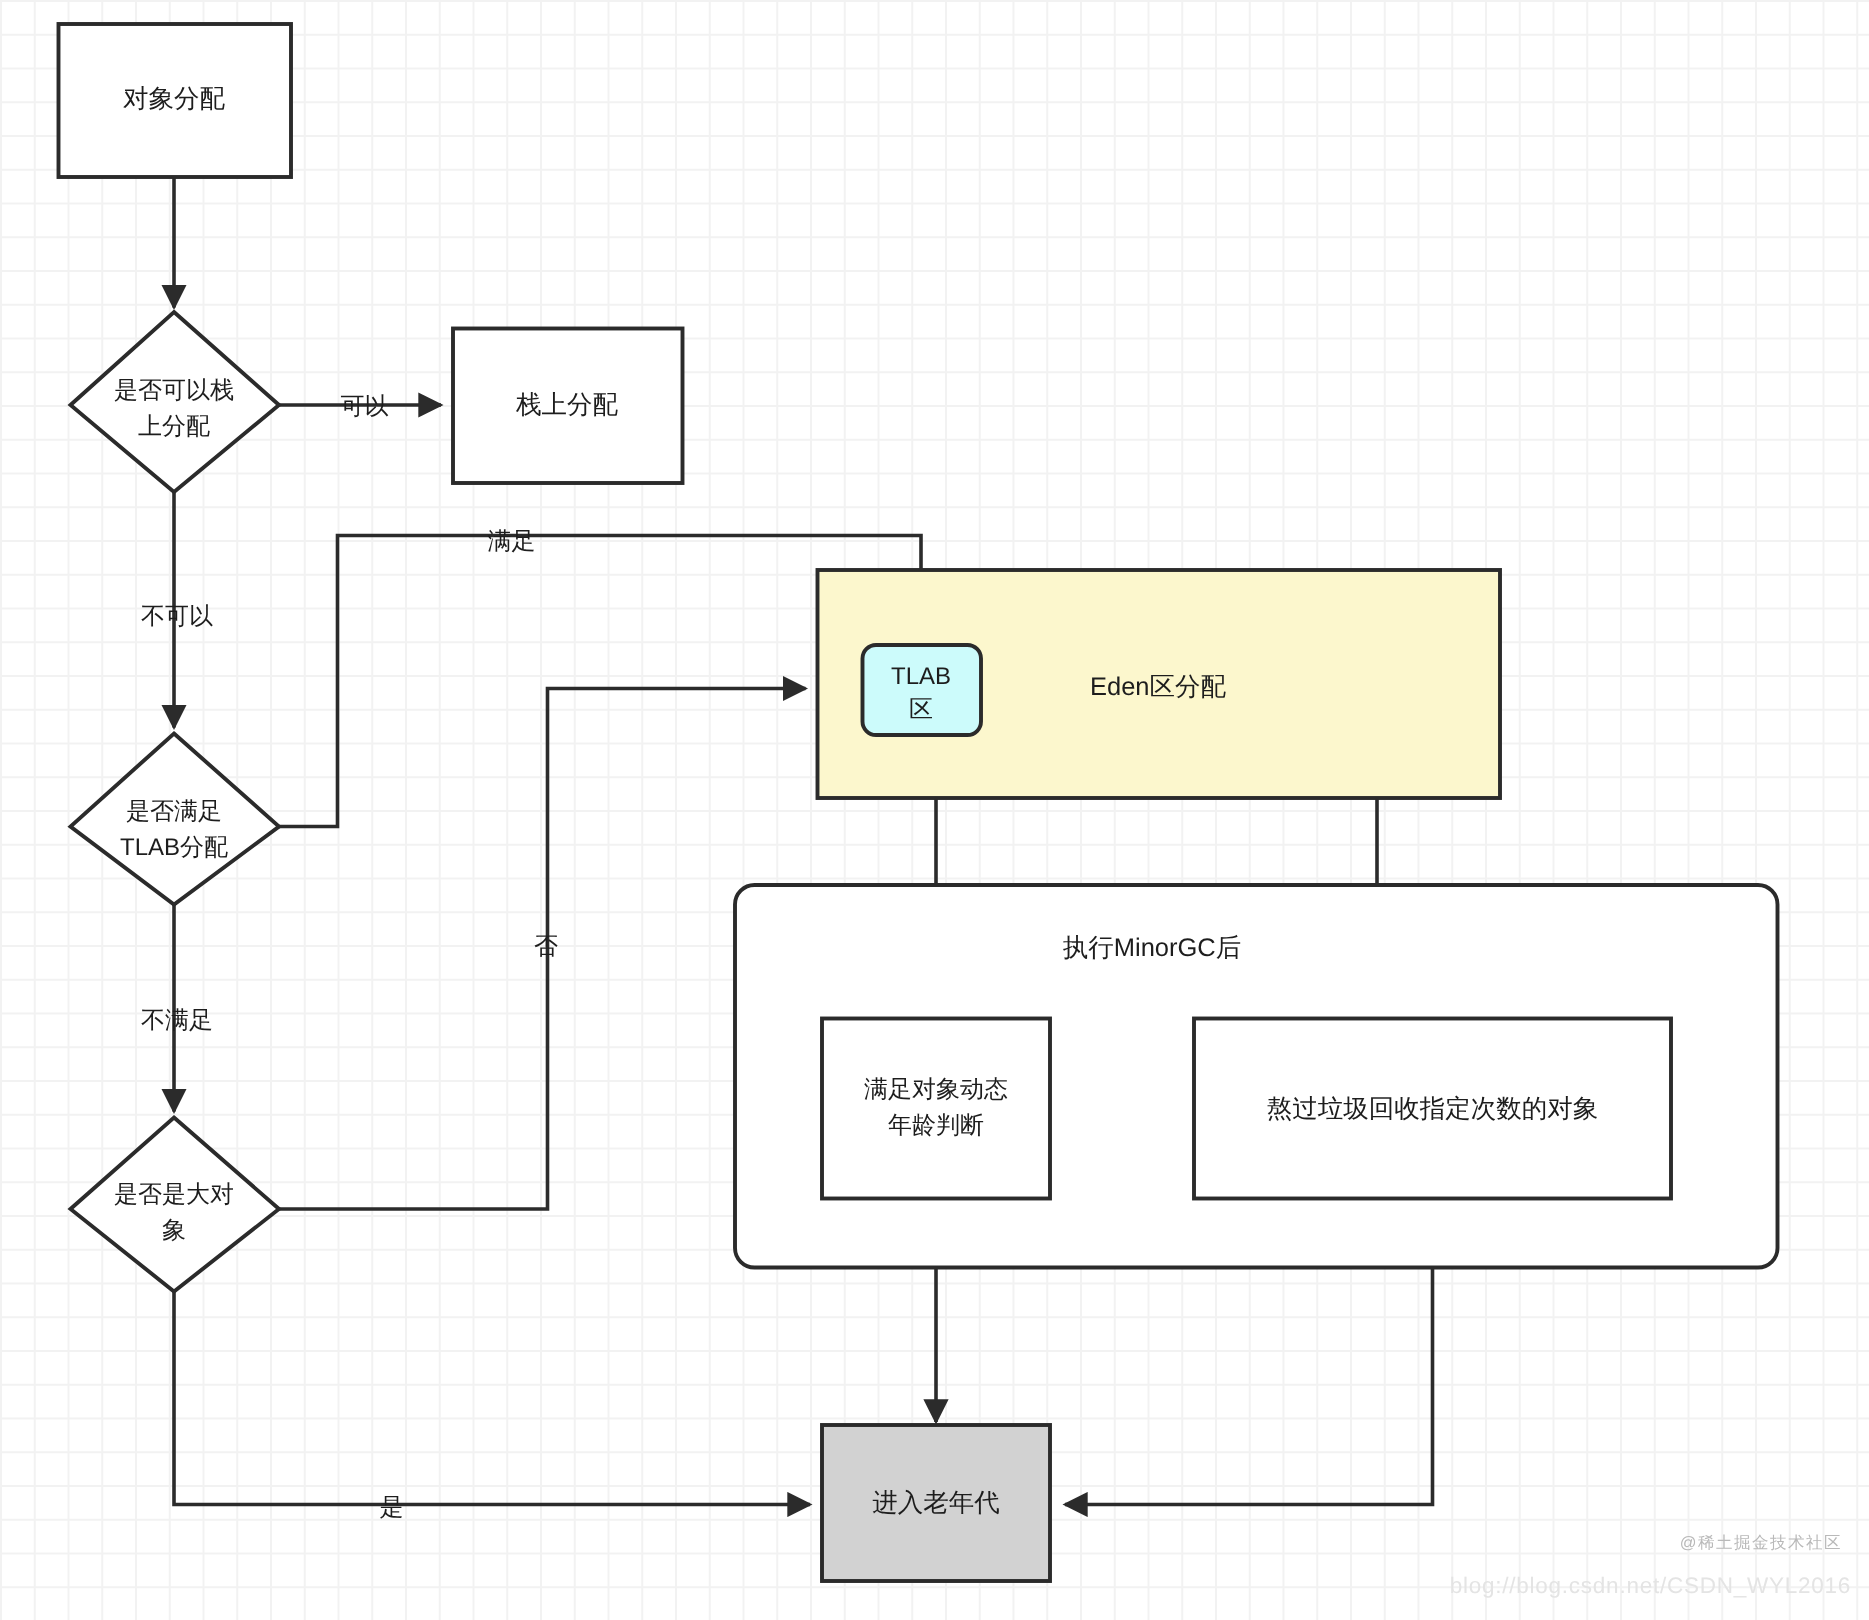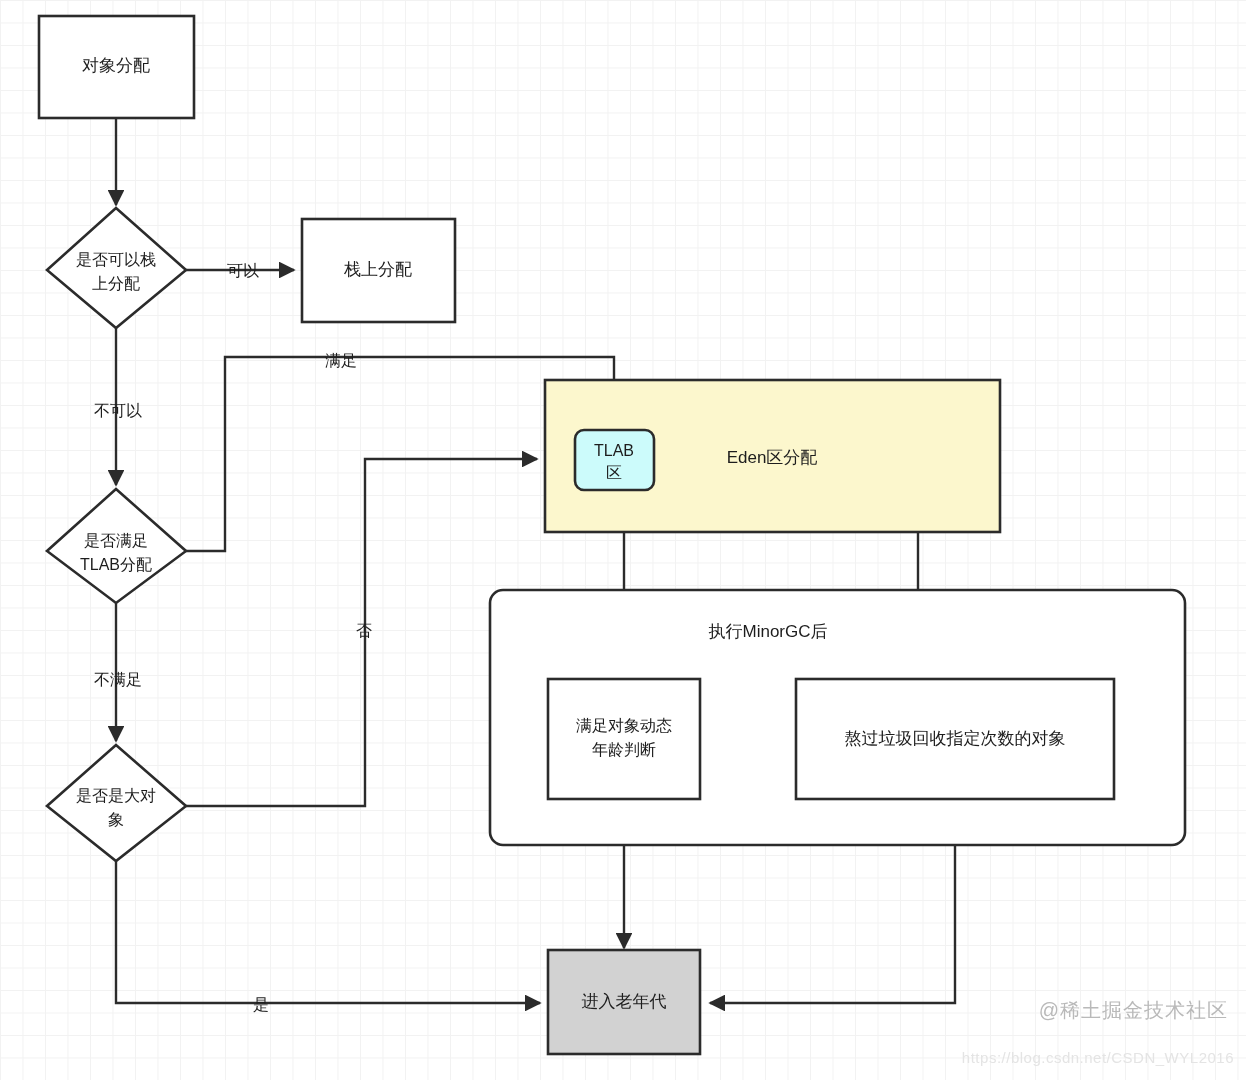--- a/index.html
+++ b/index.html
@@ -60,23 +60,23 @@
     fill: #1d1d1d;
     text-anchor: middle;
     dominant-baseline: middle;
   }
   .tlab-label {
     font-size: 16px;
   }
   .watermark-main {
     position: absolute;
     right: 18px;
-    bottom: 56px;
-    font-family: "Liberation Sans", "DejaVu Sans", sans-serif;
-    font-size: 20px;
+    bottom: 44px;
+    font-family: "Liberation Sans", "DejaVu Sans", sans-serif;
+    font-size: 11px;
     color: #b9b9b9;
     letter-spacing: 1px;
     white-space: nowrap;
   }
   .watermark-url {
     position: absolute;
     right: 12px;
     bottom: 14px;
     font-family: "Liberation Sans", "DejaVu Sans", sans-serif;
     font-size: 15px;
@@ -186,15 +186,15 @@
     
     <text class="edge-label" x="243" y="272">可以</text>
     <text class="edge-label" x="118" y="412">不可以</text>
     <text class="edge-label" x="341" y="362">满足</text>
     <text class="edge-label" x="118" y="681">不满足</text>
     <text class="edge-label" x="364" y="632">否</text>
     <text class="edge-label" x="261" y="1006">是</text>
   </svg>
 
   <div class="watermark-main">@稀土掘金技术社区</div>
-  <div class="watermark-url">https://blog.csdn.net/CSDN_WYL2016</div>
+  <div class="watermark-url">blog://blog.csdn.net/CSDN_WYL2016</div>
 
 </div>
 
 </body></html>

